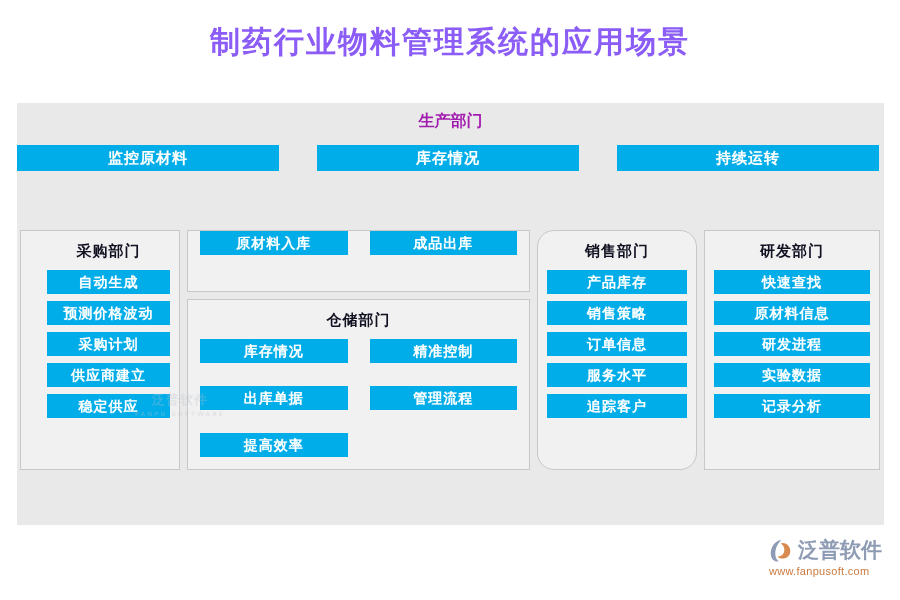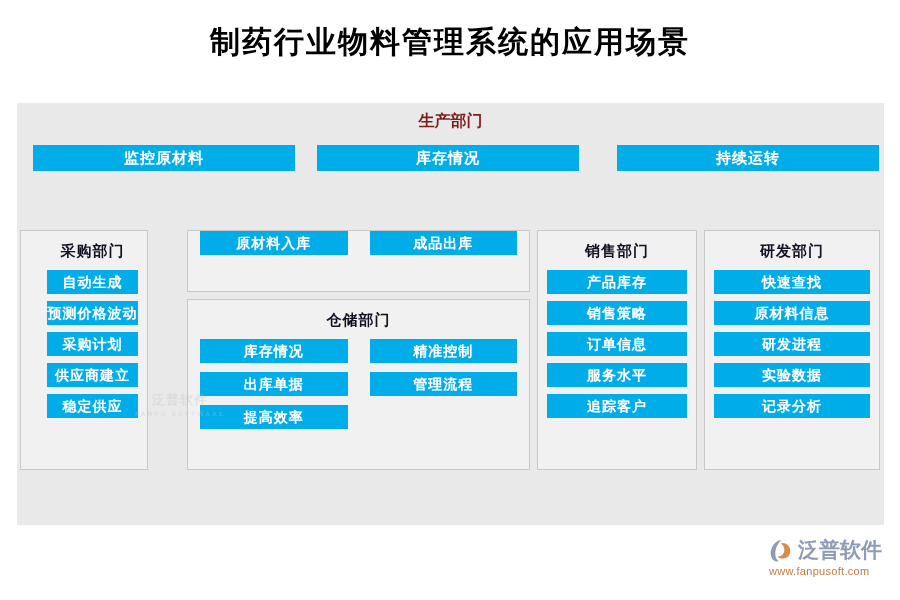--- a/index.html
+++ b/index.html
@@ -17,21 +17,21 @@
 
   
   #page-title {
     position: absolute;
     left: 0;
     top: 22px;
     width: 900px;
     text-align: center;
     font-size: 30px;
     font-weight: bold;
-    color: #000000;
+    color: #8b5cf6;
     letter-spacing: 2px;
     font-family: "DejaVu Serif", "Liberation Serif", serif;
   }
 
   
   #diagram-panel {
     position: absolute;
     left: 17px;
     top: 103px;
     width: 867px;
@@ -41,21 +41,21 @@
 
   
   .prod-title {
     position: absolute;
     left: 0;
     top: 8px;
     width: 867px;
     text-align: center;
     font-size: 16px;
     font-weight: bold;
-    color: #7f1d1d;
+    color: #a21caf;
     font-family: "DejaVu Serif", "Liberation Serif", serif;
   }
 
   
   .btn {
     background: #00ade9;
     color: #ffffff;
     font-size: 15px;
     font-weight: bold;
     text-align: center;
@@ -67,21 +67,21 @@
     box-sizing: border-box;
     letter-spacing: 1px;
     text-shadow: 0 0 1px rgba(255,255,255,0.25);
   }
 
   .prod-btn {
     position: absolute;
     top: 42px;
     height: 26px;
   }
-  .prod-btn.b0 { left: 16px;   width: 262px; }
+  .prod-btn.b0 { left: 0px;   width: 262px; }
   .prod-btn.b1 { left: 300px; width: 262px; }
   .prod-btn.b2 { left: 600px; width: 262px; }
 
   
   .card {
     position: absolute;
     background: #f1f1f1;
     border: 1px solid #c8c8c8;
     box-sizing: border-box;
   }
@@ -105,55 +105,56 @@
   .card-btns .btn {
     width: 100%;
     height: 24px;
     font-size: 14px;
   }
 
   
   #card-purchasing {
     left: 3px;
     top: 127px;
-    width: 128px;
+    width: 160px;
     height: 240px;
     padding-left: 17px;
   }
 
   
   #card-quality {
     left: 170px;
     top: 127px;
     width: 343px;
     height: 62px;
   }
   .two-col-grid {
     display: grid;
     grid-template-columns: 1fr 1fr;
-    gap: 9px 22px;
+    gap: 23px 22px;
     padding: 0 12px 10px 12px;
   }
   .two-col-grid .btn {
     height: 24px;
     font-size: 14px;
   }
   #card-warehouse {
     left: 170px;
     top: 196px;
     width: 343px;
     height: 171px;
   }
 
   
   #card-sales {
     left: 520px;
     top: 127px;
     width: 160px;
     height: 240px;
+    border-radius: 17px;
   }
 
   
   #card-rd {
     left: 687px;
     top: 127px;
     width: 176px;
     height: 240px;
   }
 

